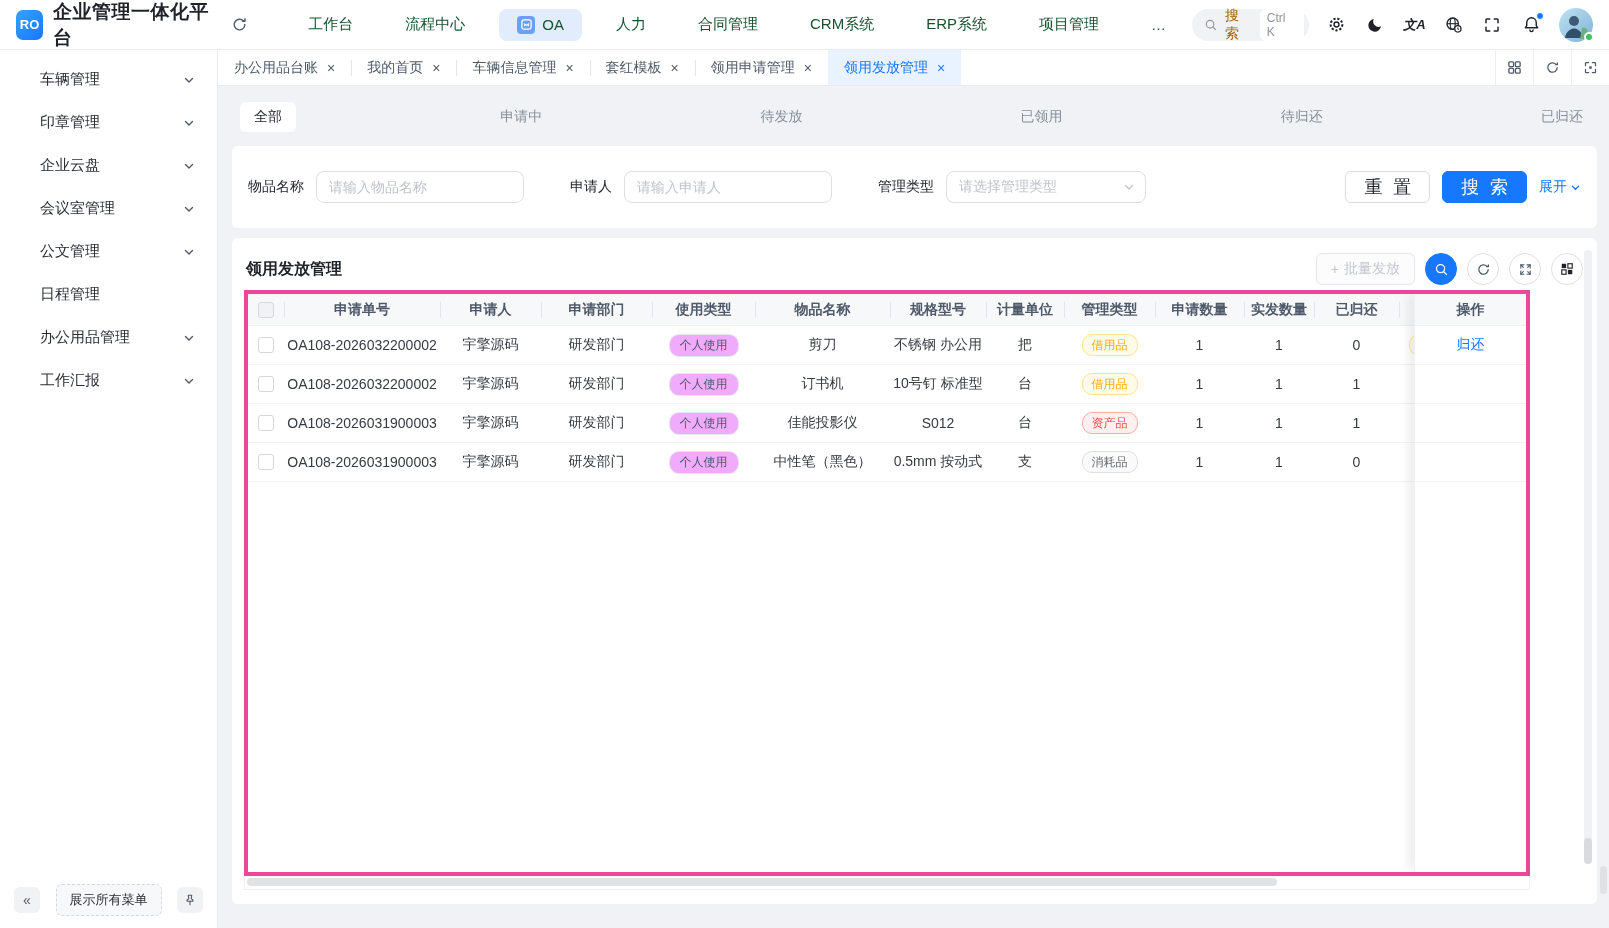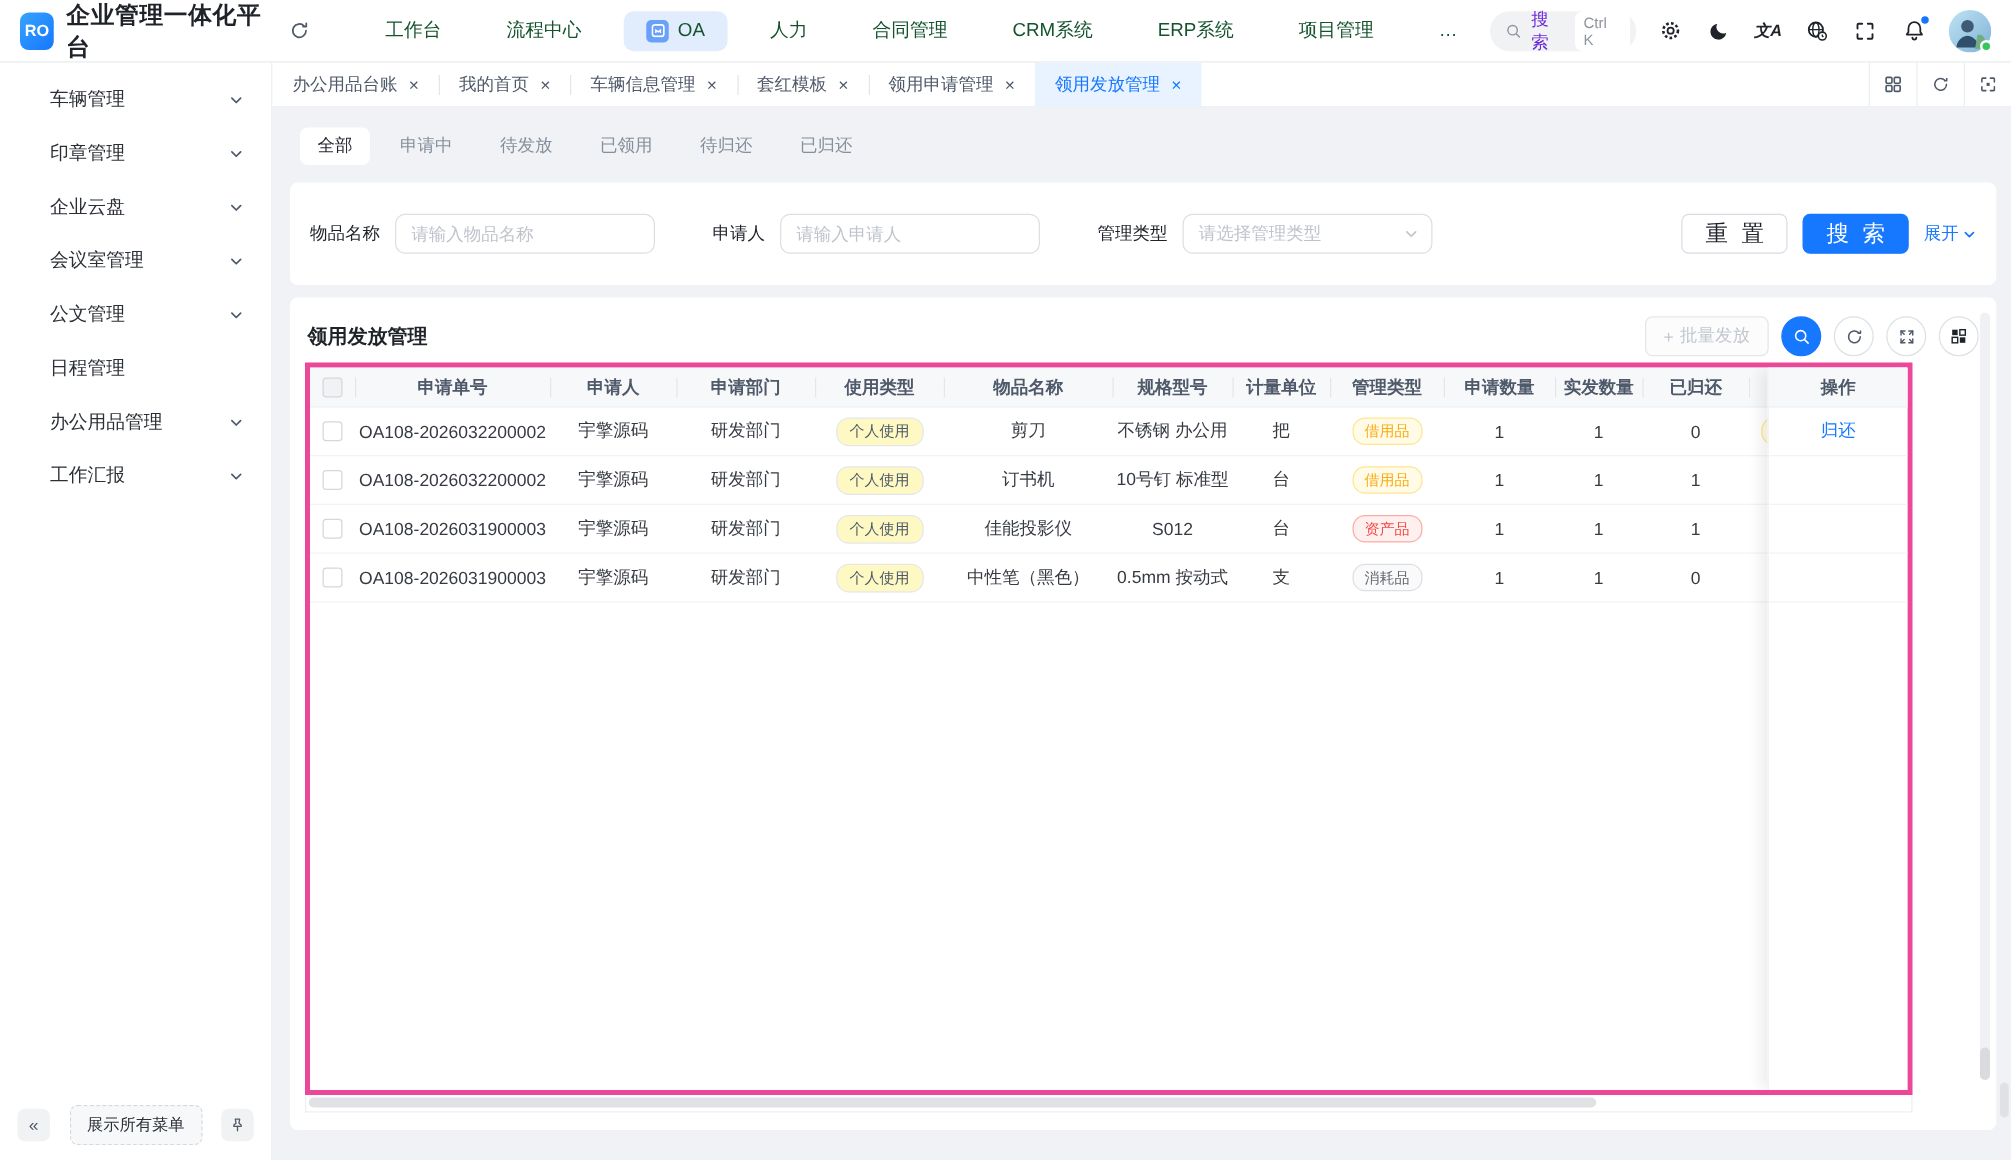--- a/index.html
+++ b/index.html
@@ -11,21 +11,21 @@
   .hdr { height:50px; background:#fff; border-bottom:1px solid #e9ebee; display:flex; align-items:center; padding:0 16px; position:relative; z-index:30; }
   .logo { width:30px; height:30px; border-radius:7px; background:linear-gradient(135deg,#36a3ff,#1677ff); color:#fff; font-weight:bold; font-size:13px; display:flex; align-items:center; justify-content:center; cursor:pointer; }
   .app-title { font-size:19px; font-weight:bold; margin-left:10px; letter-spacing:.5px; }
   .hdr-refresh { margin-left:20px; cursor:pointer; display:flex; }
   .topnav { display:flex; align-items:center; margin-left:34px; }
   .nav-item { padding:7px 18px; margin:0 8px; font-size:15px; color:#14532d; border-radius:8px; cursor:pointer; display:flex; align-items:center; gap:7px; white-space:nowrap; }
   .nav-item.active { background:#e1edfc; }
   .nav-ico { width:18px; height:18px; border-radius:4px; background:#6aa1f8; display:flex; align-items:center; justify-content:center; }
   .hdr-right { margin-left:auto; display:flex; align-items:center; gap:17px; }
   .search-pill { height:32px; min-width:116px; background:#f1f2f4; border-radius:16px; display:flex; align-items:center; padding:0 5px 0 12px; gap:7px; cursor:text; }
-  .search-pill .ph { color:#6d28d9; font-size:14px; }
+  .search-pill .ph { color:#a16207; font-size:14px; }
   .kbd { background:#fff; border-radius:6px; font-size:12px; color:#8f959e; padding:2px 7px; }
   .hicon { position:relative; display:flex; align-items:center; justify-content:center; width:22px; height:22px; cursor:pointer;font-style:italic; }
   .dot-blue { position:absolute; top:-2px; right:-2px; width:8px; height:8px; border-radius:50%; background:#1677ff; border:1.5px solid #fff; }
   .avatar { position:relative; width:34px; height:34px; border-radius:50%; overflow:visible; cursor:pointer; }
   .avatar svg { border-radius:50%; }
   .dot-green { position:absolute; bottom:0; right:-1px; width:10px; height:10px; border-radius:50%; background:#34c759; border:2px solid #fff; }
   .txt-icon { font-size:13px; font-weight:bold; color:#1f2329; white-space:nowrap; }
 
   
   .body-wrap { display:flex; height:878px; }
@@ -45,21 +45,21 @@
   .tab { position:relative; display:flex; align-items:center; gap:9px; padding:0 16px; font-size:14px; color:#4e5969; cursor:pointer; white-space:nowrap;text-align:center; }
   .tab:not(:first-child)::before { content:''; position:absolute; left:0; top:10px; width:1px; height:16px; background:#e5e6eb; }
   .tab.active { background:#e8f3ff; color:#1677ff; }
   .tab.active::before { display:none; }
   .tab .x { font-size:14px; line-height:1; color:inherit; }
   .tab-tools { display:flex; }
   .tab-tool { width:38px; display:flex; align-items:center; justify-content:center; border-left:1px solid #eceef1; cursor:pointer; }
 
   
   .content { flex:1; padding:0 12px 0 14px; overflow:hidden; }
-  .filters { margin:16px 0 0 8px; display:flex; align-items:center; gap:10px; }
+  .filters { margin:16px 0 0 8px; display:flex; align-items:center; gap:10px;justify-content:space-between; }
   .filter { padding:6px 14px; font-size:14px; color:#86909c; border-radius:6px; cursor:pointer; background:transparent; border:none; }
   .filter.active { background:#fff; color:#1f2329; }
 
   .card { background:#fff; border-radius:6px; }
   .form-card { margin-top:14px; height:82px; display:flex; align-items:center; padding:0 16px; }
   .f-item { display:flex; align-items:center; margin-right:46px; }
   .f-item label { margin-right:12px; white-space:nowrap; }
   .f-input { width:208px; height:32px; border:1px solid #dcdfe3; border-radius:8px; padding:0 12px; font-size:14px; color:#1f2329; outline:none; font-family:inherit; }
   .f-input::placeholder { color:#bfc4cc; }
   .f-select { width:200px; height:32px; border:1px solid #dcdfe3; border-radius:8px; padding:0 10px 0 12px; display:flex; align-items:center; justify-content:space-between; cursor:pointer; }
@@ -84,21 +84,21 @@
   .thead { height:32px; background:#f7f8fa; display:flex; align-items:center; border-bottom:1px solid #eef0f2; }
   .th { position:relative; height:100%; display:flex; align-items:center; justify-content:center; font-size:14px; color:#4e5969; font-weight:600; }
   .th:not(:first-child)::before { content:''; position:absolute; left:0; top:8px; width:1px; height:16px; background:#e5e6eb; }
   .tr { height:39px; display:flex; align-items:center; border-bottom:1px solid #f2f3f5; }
   .td { height:100%; display:flex; align-items:center; justify-content:center; font-size:14px; color:#363b42; white-space:nowrap; }
   .c-cb{width:36px}.c-order{width:156px}.c-app{width:101px}.c-dept{width:111px}.c-use{width:103px}
   .c-item{width:135px}.c-spec{width:96px}.c-unit{width:78px}.c-mng{width:91px}
   .c-aq{width:89px}.c-iq{width:70px}.c-rq{width:85px}.c-sl{width:23px; overflow:hidden; justify-content:flex-start;}
   .cb { width:16px; height:16px; border:1px solid #d4d7dc; border-radius:3px; background:#fff; cursor:pointer; }
   .cb-head { background:#f1f2f4; }
-  .use-tag { background:#fef9c3; border:1px solid #e5e6eb; color:#4e5969; border-radius:10px; padding:2px 10px; font-size:12px; }
+  .use-tag { background:#f0abfc; border:1px solid #e5e6eb; color:#4e5969; border-radius:10px; padding:2px 10px; font-size:12px; }
   .tag { display:inline-block; font-size:12px; line-height:18px; padding:1px 9px; border-radius:10px; border:1px solid transparent; white-space:nowrap; }
   .tag[data-variant="warning"] { background:#fffbe6; border-color:#ffe58f; color:#faad14; }
   .tag[data-variant="danger"]  { background:#fff0f0; border-color:#fbaca3; color:#f54a45; }
   .tag[data-variant="default"] { background:#fafafa; border-color:#dcdfe6; color:#646a73; }
   .tag.partial { margin-left:10px; padding:1px 16px 1px 7px; }
   .link { color:#1677ff; text-decoration:none; cursor:pointer; }
 
   .op-col { position:absolute; top:0; right:0; width:112px; height:100%; background:#fff; border-left:1px solid #f0f0f0;
     box-shadow:-8px 0 10px -2px rgba(0,0,0,.07); display:flex; flex-direction:column; z-index:5; }
   .op-head { height:32px; background:#f7f8fa; border-bottom:1px solid #eef0f2; display:flex; align-items:center; justify-content:center; font-weight:600; color:#4e5969; }

